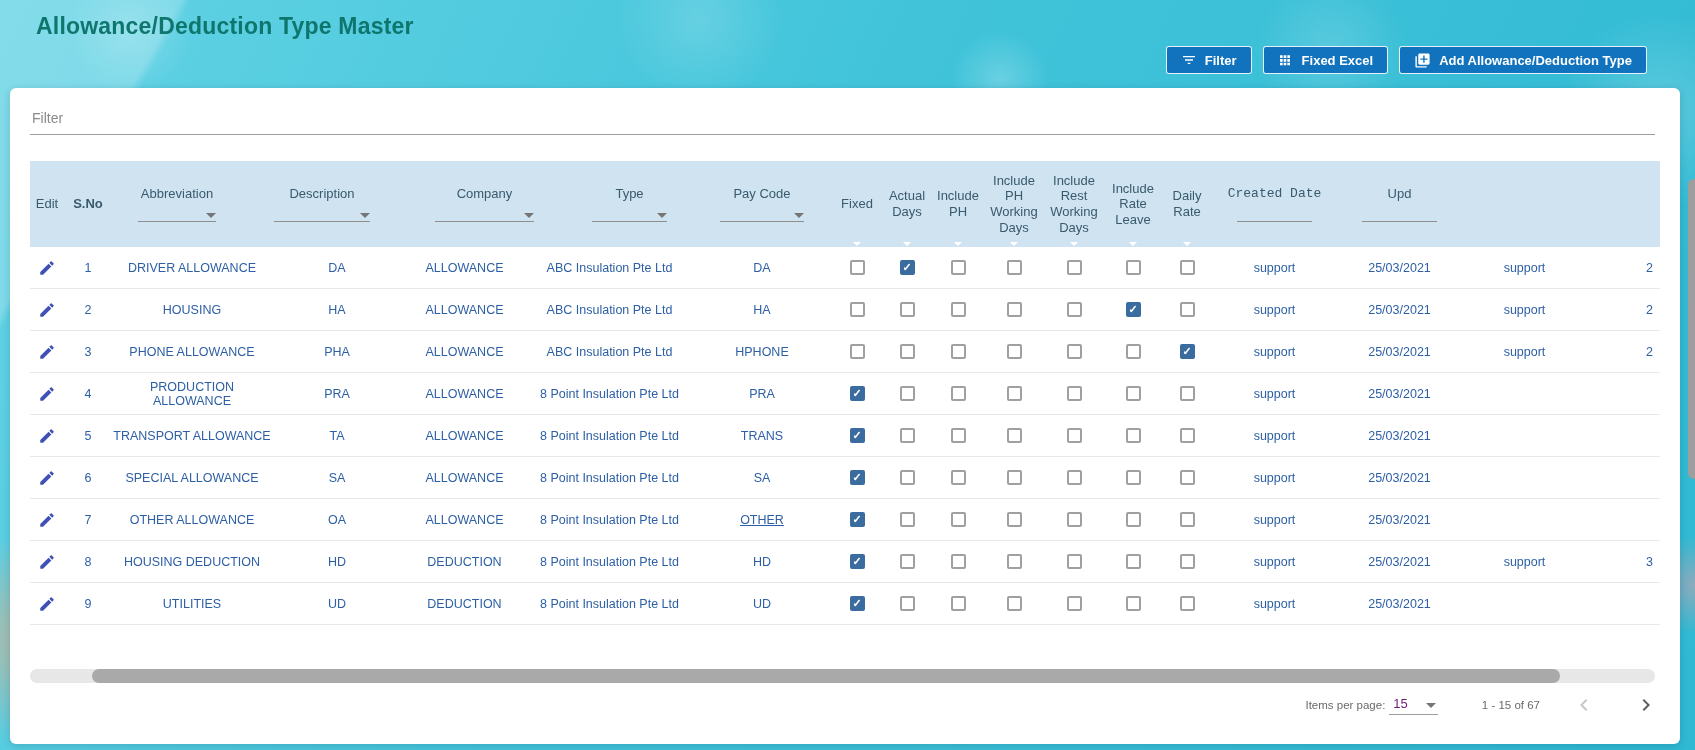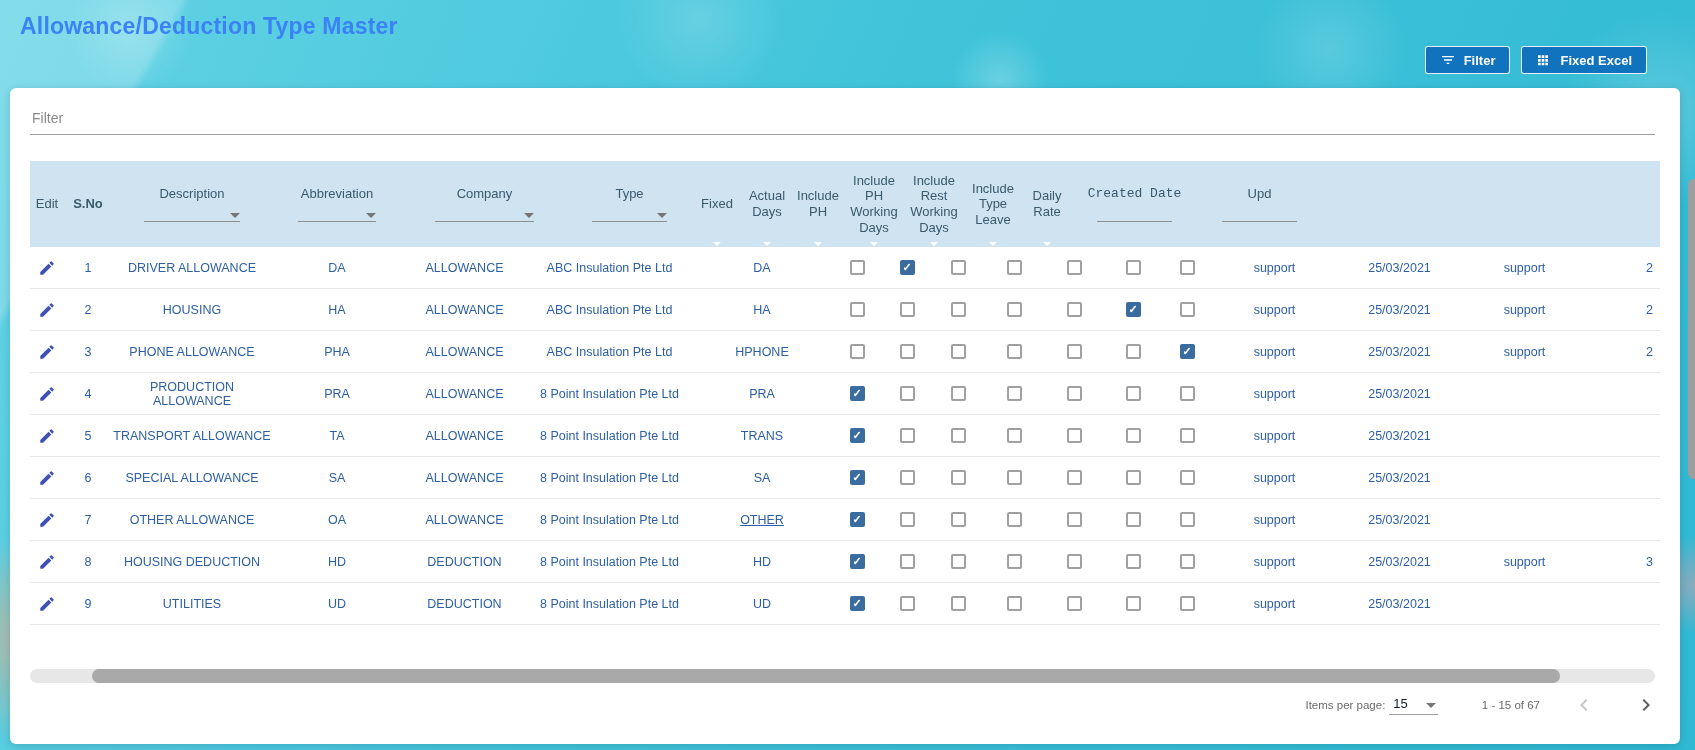--- a/index.html
+++ b/index.html
@@ -10,22 +10,22 @@
       linear-gradient(120deg, rgba(255,255,255,.20) 0 8.5%, rgba(255,255,255,0) 9%),
       radial-gradient(circle 90px at 130px 30px, rgba(255,255,255,.20), transparent 70%),
       radial-gradient(circle 120px at 700px 20px, rgba(255,255,255,.16), transparent 70%),
       radial-gradient(circle 70px at 1000px 80px, rgba(255,255,255,.22), transparent 70%),
       radial-gradient(circle 110px at 1330px 50px, rgba(255,255,255,.16), transparent 70%),
       radial-gradient(circle 140px at 1660px 110px, rgba(255,255,255,.20), transparent 70%),
       radial-gradient(circle 150px at 30px 640px, rgba(255,168,118,.55), transparent 70%),
       radial-gradient(circle 70px at 1695px 585px, rgba(255,150,160,.45), transparent 70%),
       linear-gradient(115deg, #64d3e5 0%, #41c4da 45%, #2fb9d3 100%);
   }
-  .page-title { position:absolute; left:20px; top:13px; font-size:23px; font-weight:bold;
-    color:#3b82f6; letter-spacing:.2px; }
+  .page-title { position:absolute; left:36px; top:13px; font-size:23px; font-weight:bold;
+    color:#0f766e; letter-spacing:.2px; }
   .toolbar { position:absolute; top:46px; right:48px; display:flex; gap:11px; }
   .tbtn { display:flex; align-items:center; gap:8px; height:28px; padding:0 14px;
     background:#1173bd; color:#fff; border:1px solid rgba(255,255,255,.9); border-radius:3px;
     font-size:13px; font-weight:bold; cursor:pointer; }
   .tbtn svg { display:block; }
   .card { position:absolute; left:10px; top:88px; width:1670px; height:656px;
     background:#fff; border-radius:6px; box-shadow:0 2px 8px rgba(0,40,60,.18); padding:8px 0 0 20px; }
   
   .filter-field { width:1625px; margin-top:8px; }
   .filter-field input { width:100%; border:none; border-bottom:1px solid #9e9e9e; outline:none;
@@ -62,21 +62,21 @@
   .hscroll { position:relative; width:1625px; height:14px; margin-top:44px;
     background:#e7e7e7; border-radius:7px; }
   .hscroll .hthumb { position:absolute; left:62px; top:0; width:1468px; height:14px;
     background:#a9a9a9; border-radius:7px; cursor:grab; }
   
   .paginator { display:flex; align-items:center; justify-content:flex-end; gap:26px;
     width:1642px; height:44px; padding-right:8px; color:#6b6b6b; font-size:11.5px; }
   .ipp { display:flex; align-items:center; gap:4px; }
   .ipp-select { position:relative; display:flex; align-items:end; gap:18px;
     border-bottom:1px solid #9e9e9e; padding:0 2px 3px 4px; cursor:pointer; }
-  .ipp-select .val { font-size:13px; color:#0f172a; }
+  .ipp-select .val { font-size:13px; color:#701a75; }
   .ipp-select .sarrow { width:0; height:0; margin-bottom:3px; border-left:5px solid transparent;
     border-right:5px solid transparent; border-top:5px solid #757575; }
   .range { margin-left:18px; }
   .pg-btn { display:flex; align-items:center; justify-content:center; width:36px; height:36px;
     cursor:pointer; }
 </style>
 </head>
 <body>
 
 <div class="page-title">Allowance/Deduction Type Master</div>
@@ -91,60 +91,74 @@
     <span>Filter</span>
   </div>
   <div class="tbtn">
     <span>
         <svg width="16" height="16" viewBox="0 0 24 24">
           <path fill="#fff" d="M3 5h4v4H3zM8.5 5h4v4h-4zM14 5h4v4h-4zM3 10.5h4v4H3zM8.5 10.5h4v4h-4zM14 10.5h4v4h-4zM3 16h4v4H3zM8.5 16h4v4h-4zM14 16h4v4h-4z"></path>
         </svg>
       </span>
     <span>Fixed Excel</span>
   </div>
+  <div class="tbtn">
+    <span>
+        <svg width="17" height="17" viewBox="0 0 24 24">
+          <path fill="#fff" d="M4 6H2v14c0 1.1.9 2 2 2h14v-2H4V6zm16-4H8c-1.1 0-2 .9-2 2v12c0 1.1.9 2 2 2h12c1.1 0 2-.9 2-2V4c0-1.1-.9-2-2-2zm-1 9h-4v4h-2v-4H9V9h4V5h2v4h4v2z"></path>
+        </svg>
+      </span>
+    <span>Add Allowance/Deduction Type</span>
+  </div>
 </div>
 
 <div class="card">
   <div class="filter-field">
     <input type="text" placeholder="Filter" style="">
   </div>
 
   <div class="table-wrap">
     <div class="table-viewport">
       <div class="thead">
           <div class="th" style="width: 34px;">
             <div class="th-label">Edit</div>
           </div>
           <div class="th" style="width: 48px; font-weight: bold;">
             <div class="th-label">S.No</div>
           </div>
+          <div class="th" style="width: 130px;">
+            <div class="th-label">Abbreviation</div>
+            <div class="hfilter">
+              <span class="harrow"></span>
+            </div>
+          </div>
           <div class="th" style="width: 160px;">
             <div class="th-label">Description</div>
             <div class="hfilter">
               <span class="harrow"></span>
             </div>
           </div>
-          <div class="th" style="width: 130px;">
-            <div class="th-label">Abbreviation</div>
-            <div class="hfilter">
-              <span class="harrow"></span>
-            </div>
-          </div>
           <div class="th" style="width: 165px;">
             <div class="th-label">Company</div>
             <div class="hfilter">
               <span class="harrow"></span>
             </div>
           </div>
           <div class="th" style="width: 125px;">
             <div class="th-label">Type</div>
             <div class="hfilter">
               <span class="harrow"></span>
             </div>
           </div>
+          <div class="th" style="width: 140px;">
+            <div class="th-label">Pay Code</div>
+            <div class="hfilter">
+              <span class="harrow"></span>
+            </div>
+          </div>
           <div class="th" style="width: 50px;">
             <div class="th-label">Fixed</div>
             <span class="wtick"></span>
           </div>
           <div class="th" style="width: 50px;">
             <div class="th-label">Actual Days</div>
             <span class="wtick"></span>
           </div>
           <div class="th" style="width: 52px;">
             <div class="th-label">Include PH</div>
@@ -152,21 +166,21 @@
           </div>
           <div class="th" style="width: 60px;">
             <div class="th-label">Include PH Working Days</div>
             <span class="wtick"></span>
           </div>
           <div class="th" style="width: 60px;">
             <div class="th-label">Include Rest Working Days</div>
             <span class="wtick"></span>
           </div>
           <div class="th" style="width: 58px;">
-            <div class="th-label">Include Type Leave</div>
+            <div class="th-label">Include Rate Leave</div>
             <span class="wtick"></span>
           </div>
           <div class="th" style="width: 50px;">
             <div class="th-label">Daily Rate</div>
             <span class="wtick"></span>
           </div>
           <div class="th" style="width: 125px; font-family: Liberation Mono, monospace;">
             <div class="th-label">Created Date</div>
             <div class="hfilter no-arrow"></div>
           </div>

